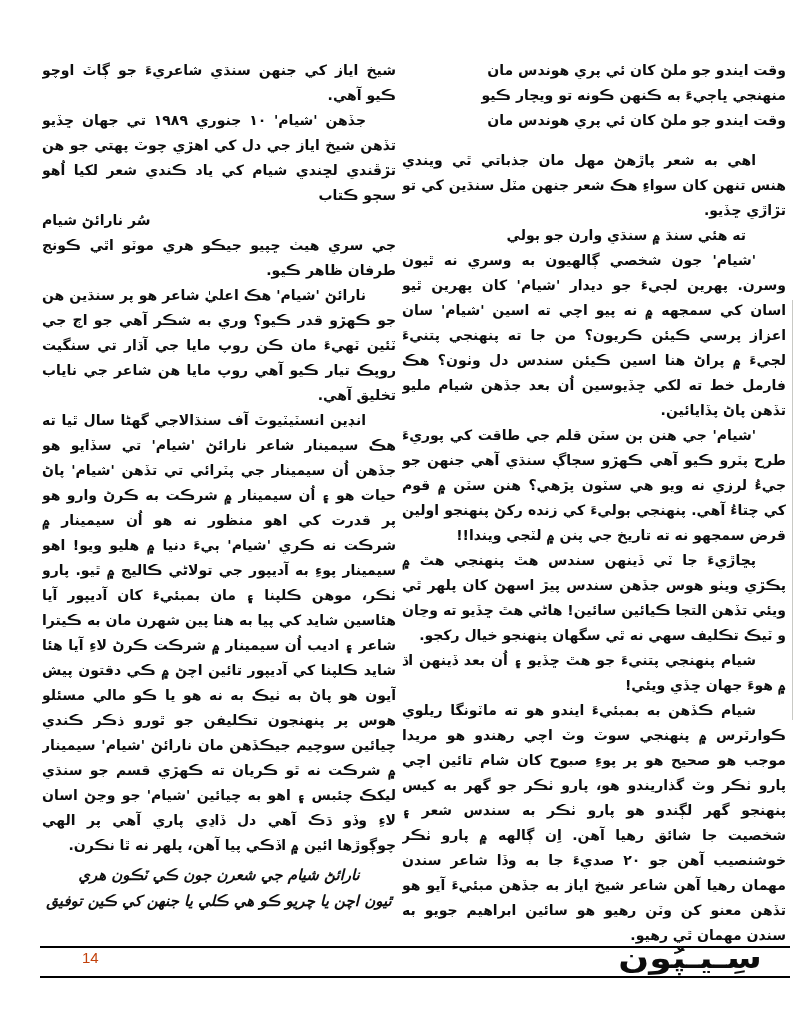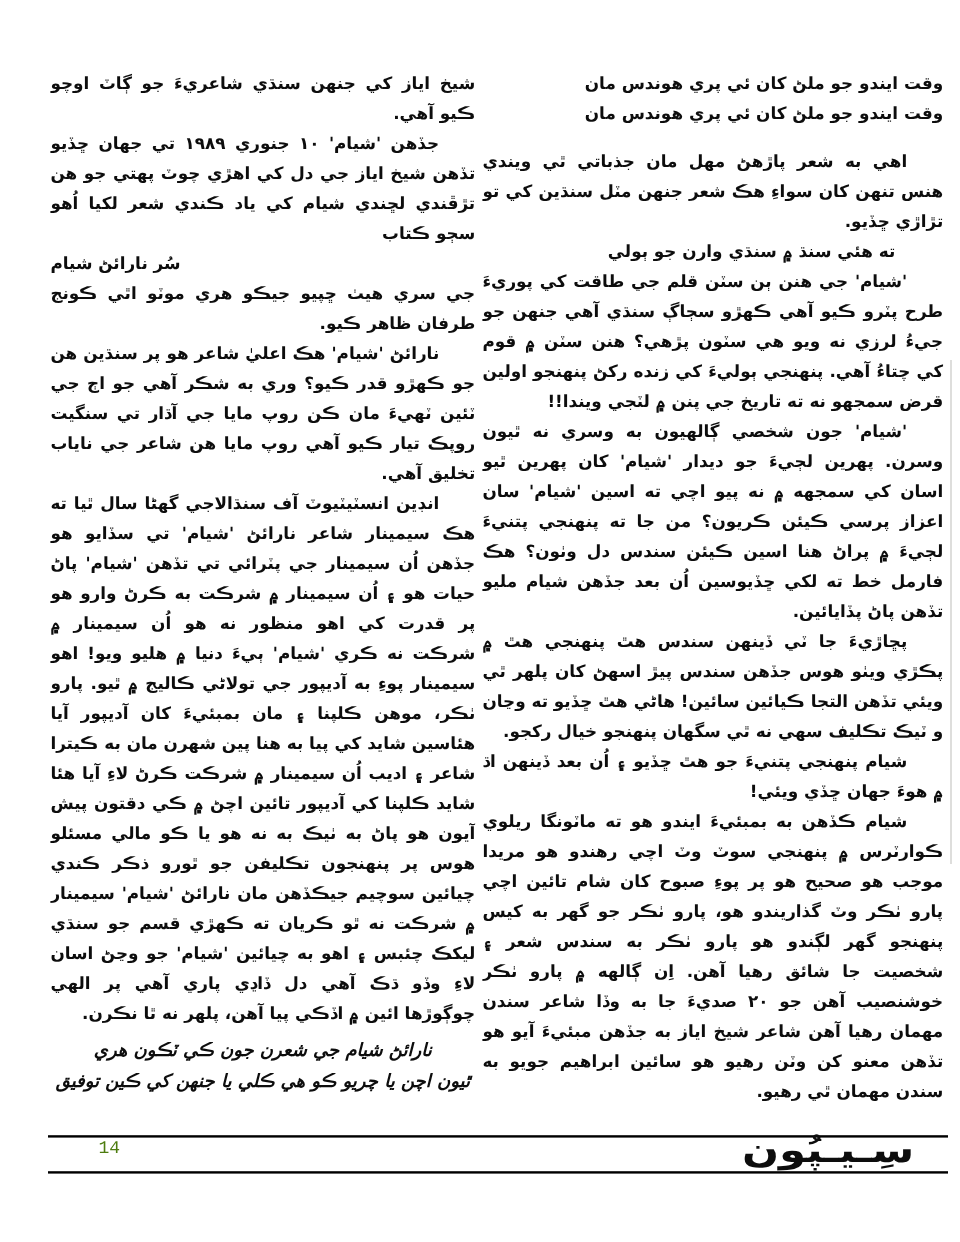--- a/index.html
+++ b/index.html
@@ -36,48 +36,49 @@
     position:absolute;right:7px;top:300px;height:420px;width:1px;
     background:#c9c9c5;
   }
   .footer-rule{
     position:absolute;left:40px;right:10px;height:2px;background:#000;
   }
   .rule-top{top:946px;}
   .rule-bottom{top:976px;}
   .page-number{
     position:absolute;left:82px;top:949px;
-    font-size:15px;font-weight:400;color:#4d7c0f;
-    font-family:Liberation Mono, monospace;
+    font-size:15px;font-weight:400;color:#c2410c;
+    font-family:Liberation Sans, sans-serif;
     direction:ltr;
   }
   .magazine-title{
     position:absolute;right:38px;top:941px;
     font-size:29px;font-weight:900;
     transform:scaleX(1.25);transform-origin:right center;
     letter-spacing:1px;
     white-space:nowrap;
   }
 </style>
 </head>
 <body>
 
 <div class="page">
 
   <div class="col col-right">
     <div class="poem-block">
       <div class="poem-line">وقت ايندو جو ملڻ کان ئي پري هوندس مان</div>
+      <div class="poem-line alt">منهنجي ڀاڄيءَ به ڪنهن ڪونه تو ويچار ڪيو</div>
       <div class="poem-line">وقت ايندو جو ملڻ کان ئي پري هوندس مان</div>
     </div>
     <p class="indent">اهي به شعر پاڙهڻ مهل مان جذباتي ٿي ويندي هنس تنهن کان سواءِ هڪ شعر جنهن مٽل سنڌين کي تو تڙاڙي ڇڏيو.</p>
     <div>
       <div class="quote-line">ته هئي سنڌ ۾ سنڌي وارن جو ٻولي</div>
     </div>
+    <p class="indent">'شيام' جون شخصي ڳالهيون به وسري نه ٿيون وسرن. پهرين لڄيءَ جو ديدار 'شيام' کان پهرين ٿيو اسان کي سمجهه ۾ نه پيو اچي ته اسين 'شيام' سان اعزاز پرسي ڪيئن ڪريون؟ من جا ته پنهنجي پتنيءَ لڄيءَ ۾ پراڻ هنا اسين ڪيئن سندس دل وٺون؟ هڪ فارمل خط ته لکي ڇڏيوسين اُن بعد جڏهن شيام مليو تڏهن پاڻ پڏايائين.</p>
     <p class="indent">'شيام' جي هنن ٻن سٽن قلم جي طاقت کي پوريءَ طرح پٽرو ڪيو آهي ڪهڙو سڄاڳ سنڌي آهي جنهن جو جيءُ لرزي نه ويو هي سٽون پڙهي؟ هنن سٽن ۾ قوم کي چتاءُ آهي. پنهنجي ٻوليءَ کي زنده رکڻ پنهنجو اولين قرض سمجهو نه ته تاريخ جي پنن ۾ لٽجي ويندا!!</p>
-    <p class="indent">'شيام' جون شخصي ڳالهيون به وسري نه ٿيون وسرن. پهرين لڄيءَ جو ديدار 'شيام' کان پهرين ٿيو اسان کي سمجهه ۾ نه پيو اچي ته اسين 'شيام' سان اعزاز پرسي ڪيئن ڪريون؟ من جا ته پنهنجي پتنيءَ لڄيءَ ۾ پراڻ هنا اسين ڪيئن سندس دل وٺون؟ هڪ فارمل خط ته لکي ڇڏيوسين اُن بعد جڏهن شيام مليو تڏهن پاڻ پڏايائين.</p>
     <p class="indent">پڇاڙيءَ جا ٽي ڏينهن سندس هٿ پنهنجي هٿ ۾ پڪڙي ويٺو هوس جڏهن سندس پيڙ اسهڻ کان پلهر ٿي ويئي تڏهن التجا ڪيائين سائين! هاڻي هٿ ڇڏيو ته وڃان و ٽيڪ تڪليف سهي نه ٿي سگهان پنهنجو خيال رکجو.</p>
     <p class="indent">شيام پنهنجي پتنيءَ جو هٿ ڇڏيو ۽ اُن بعد ڏينهن اڌ ۾ هوءَ جهان ڇڏي ويئي!</p>
     <p class="indent">شيام ڪڏهن به بمبئيءَ ايندو هو ته ماٽونگا ريلوي ڪوارٽرس ۾ پنهنجي سوٽ وٽ اچي رهندو هو مريدا موجب هو صحيح هو پر پوءِ صبوح کان شام تائين اچي پارو ٺڪر وٽ گذاريندو هو، پارو ٺڪر جو گهر به کيس پنهنجو گهر لڳندو هو پارو ٺڪر به سندس شعر ۽ شخصيت جا شائق رهيا آهن. اِن ڳالهه ۾ پارو ٺڪر خوشنصيب آهن جو ٢٠ صديءَ جا به وڏا شاعر سندن مهمان رهيا آهن شاعر شيخ اياز به جڏهن مبئيءَ آيو هو تڏهن معنو کن وٽن رهيو هو سائين ابراهيم جويو به سندن مهمان ٿي رهيو.</p>
 
   </div>
 
   <div class="col col-left">
     <p>شيخ اياز کي جنهن سنڌي شاعريءَ جو ڳاٽ اوچو ڪيو آهي.</p>
     <p class="indent">جڏهن 'شيام' ١٠ جنوري ١٩٨٩ تي جهان ڇڏيو تڏهن شيخ اياز جي دل کي اهڙي چوٽ پهتي جو هن تڙڦندي لڇندي شيام کي ياد ڪندي شعر لکيا اُهو سڄو ڪتاب</p>
     <p class="book-title-line">سُر نارائڻ شيام</p>

